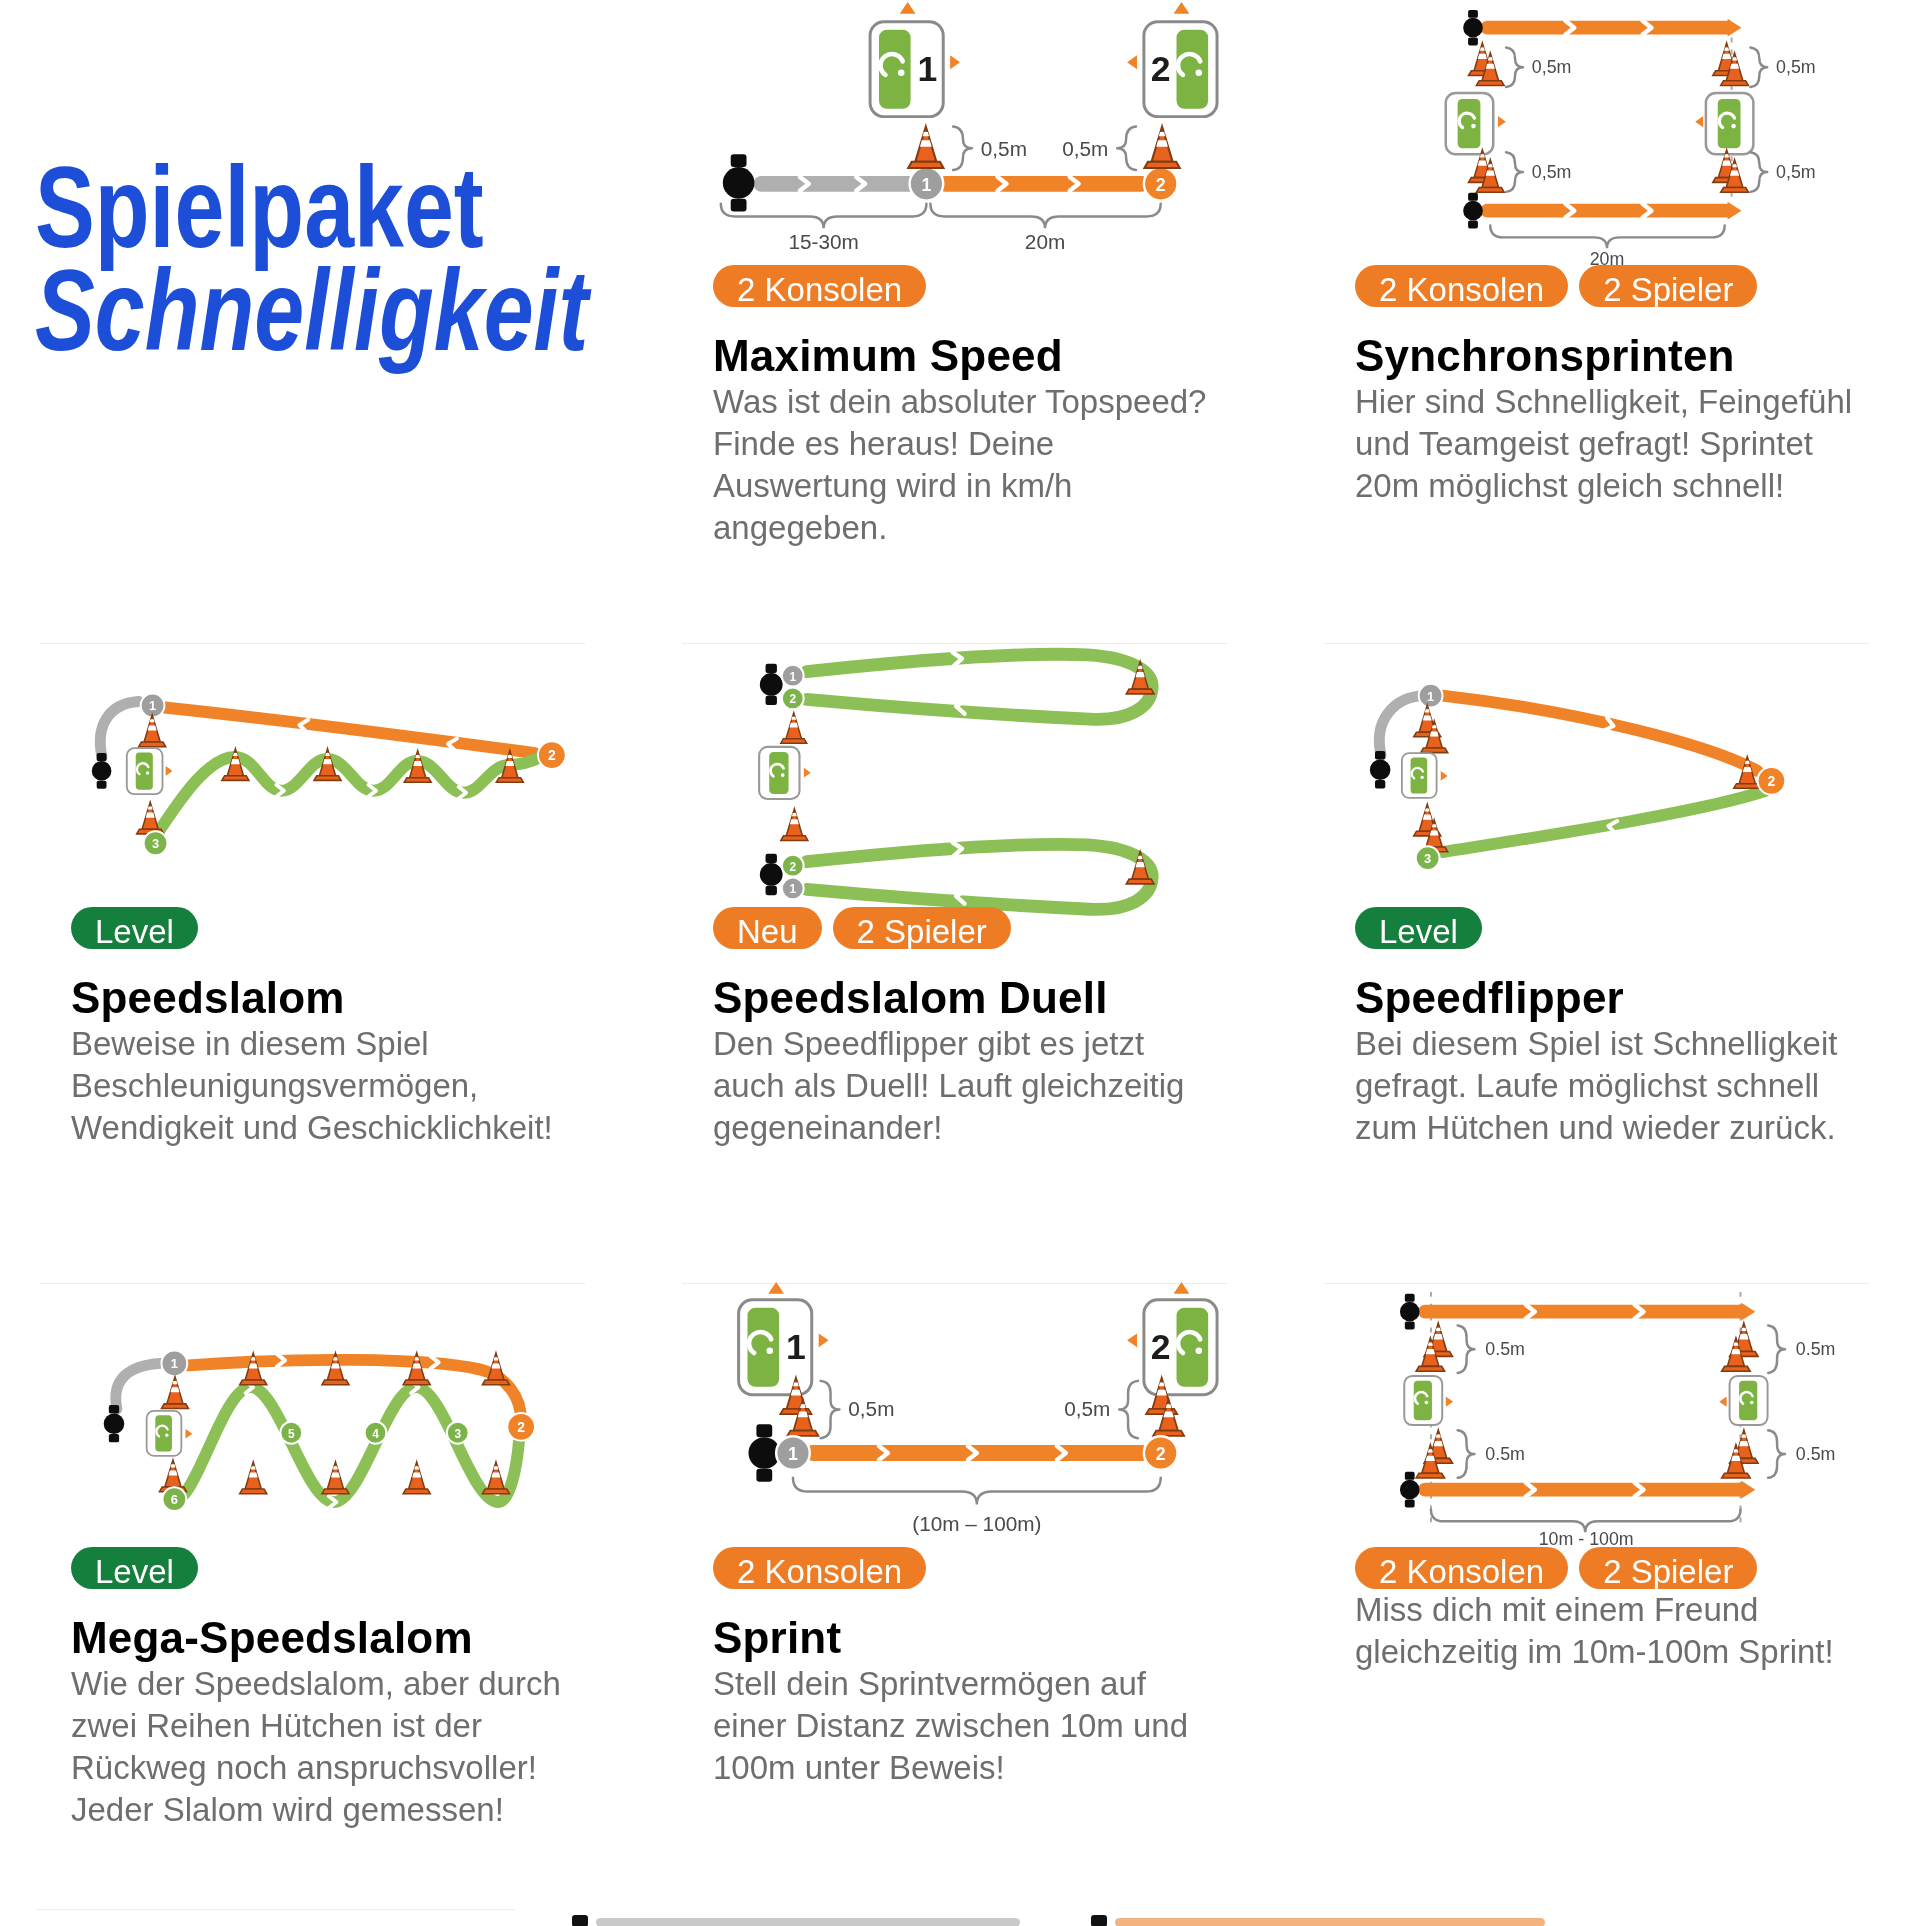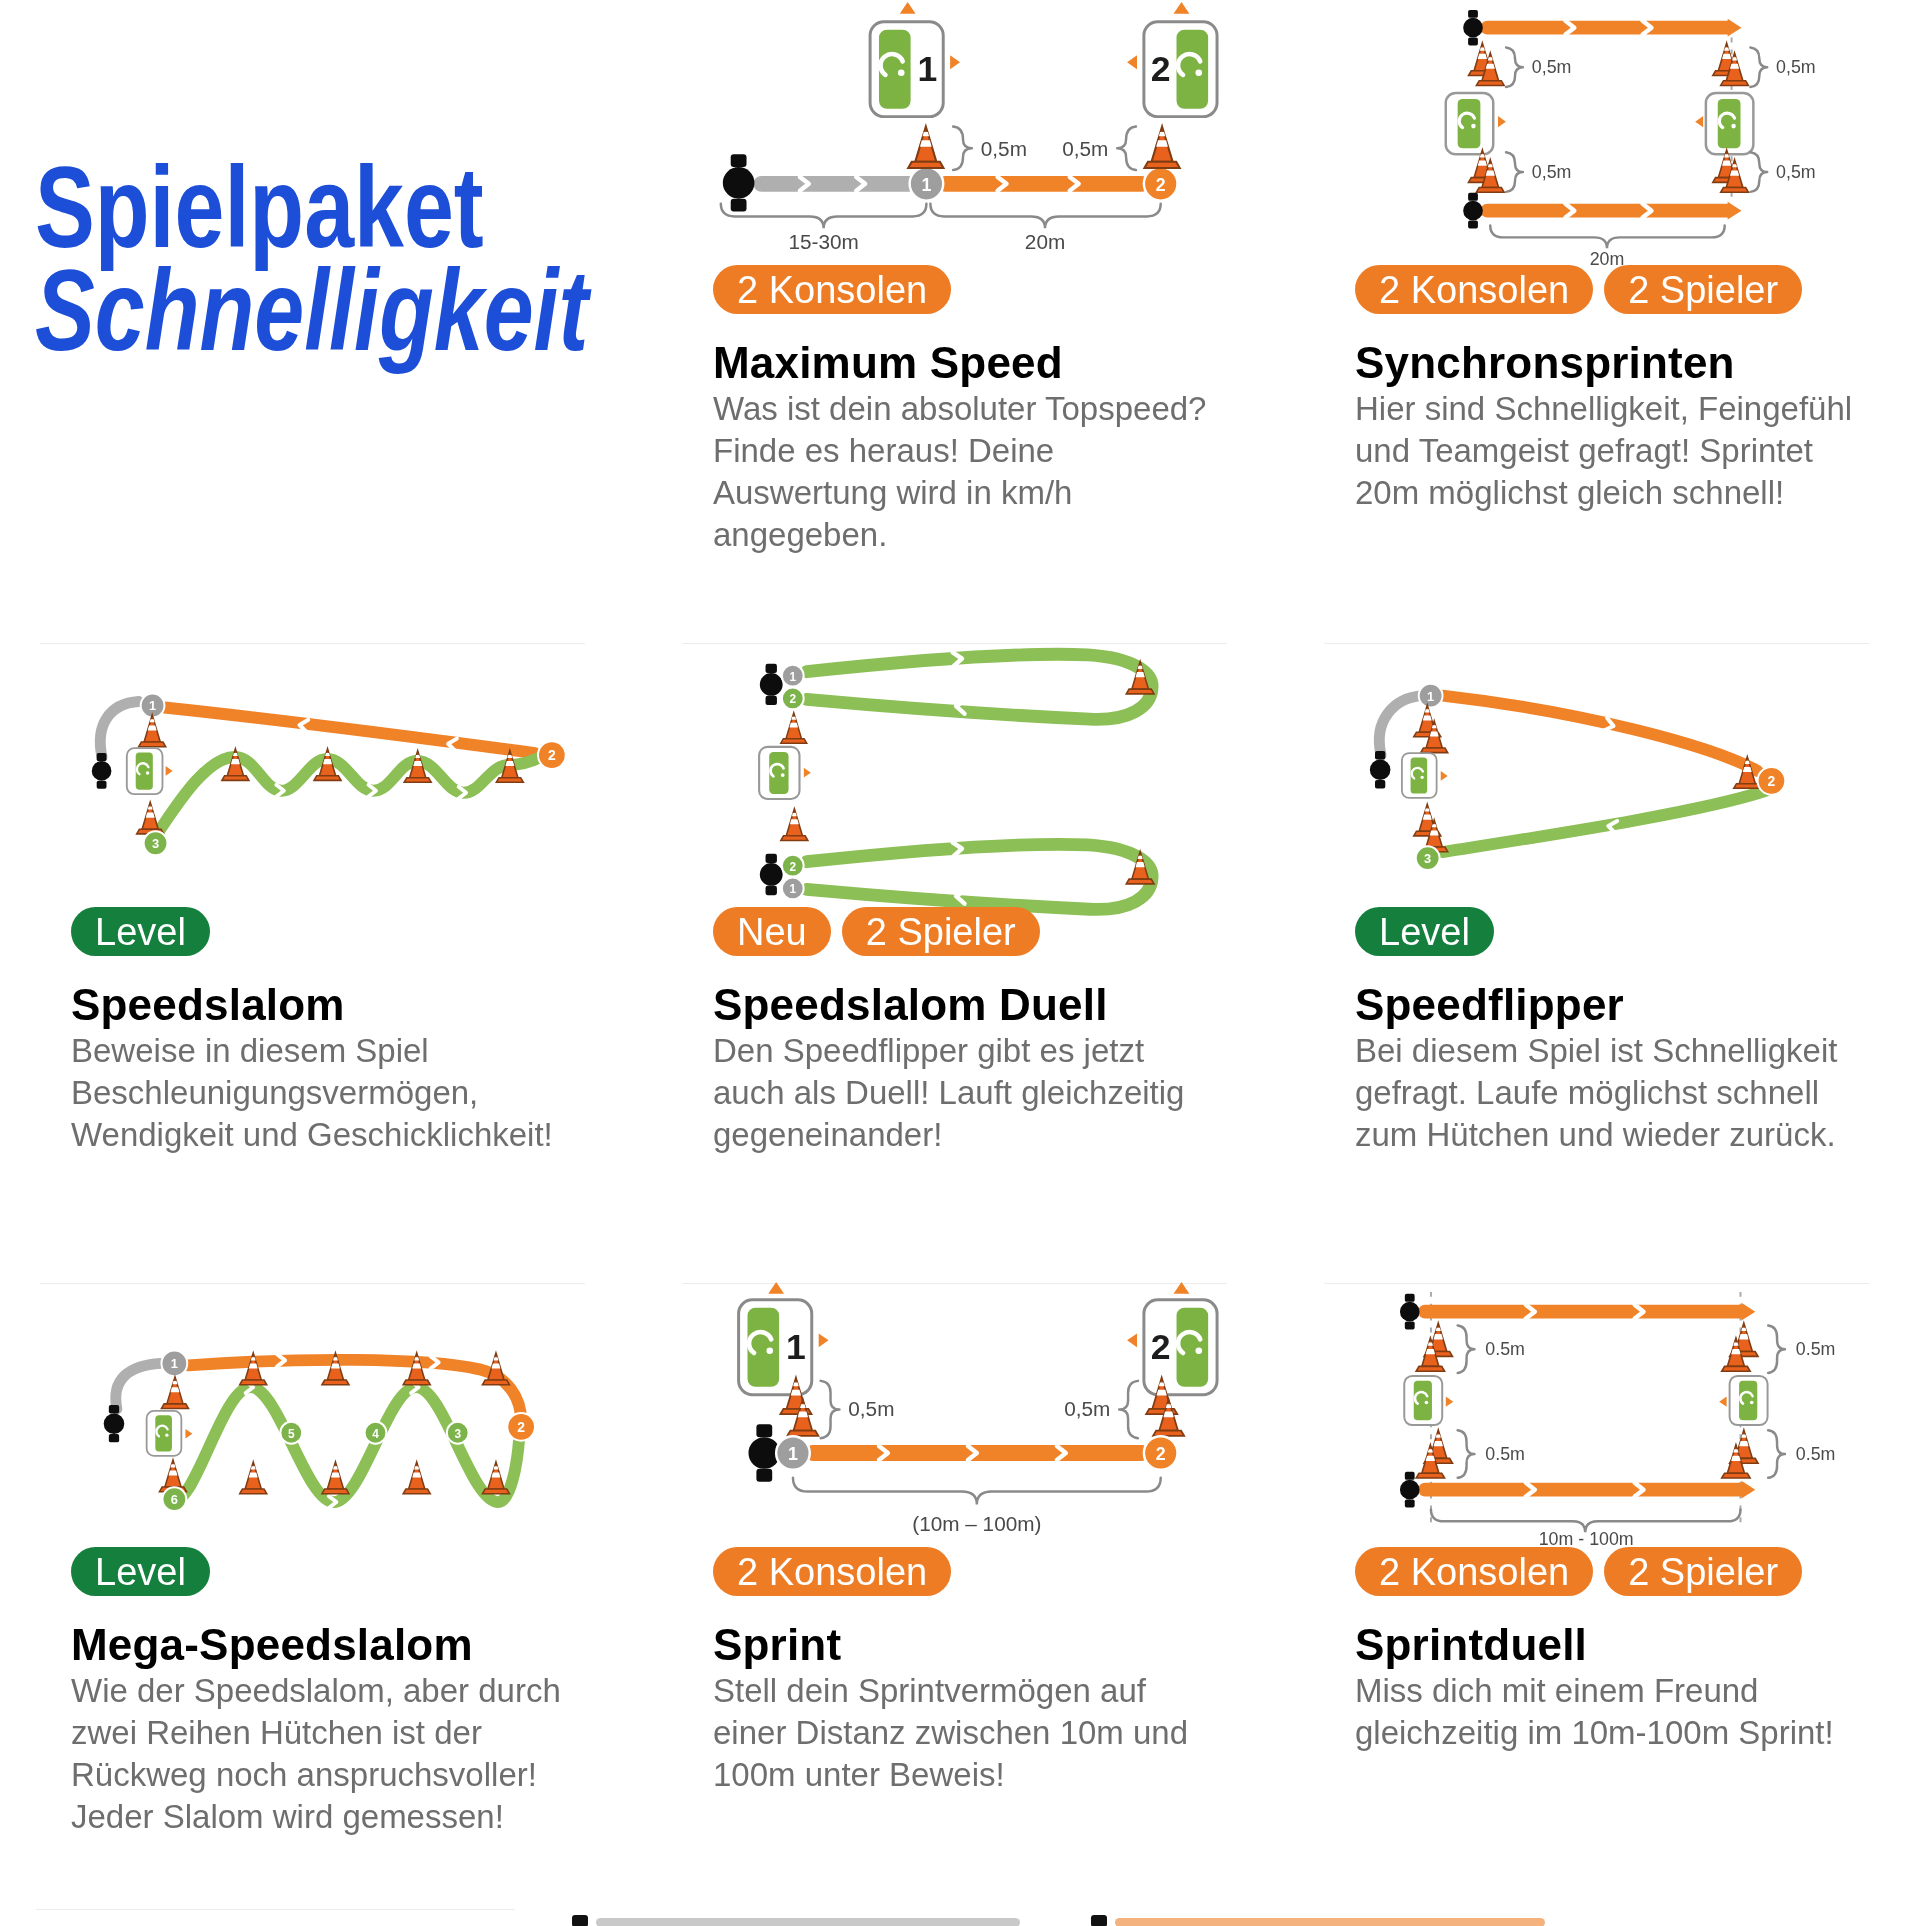--- a/index.html
+++ b/index.html
@@ -8,22 +8,22 @@
   
   .hero{position:absolute;left:35px;top:156px;color:#1d4ed8;}
   .hero .l1,.hero .l2{font-weight:bold;font-size:115px;line-height:103px;transform:scaleX(0.78);transform-origin:0 50%;white-space:nowrap;}
   .hero .l2{font-style:italic;}
   
   .card{position:absolute;width:642px;height:642px;}
   .card.divided::before{content:'';position:absolute;top:1px;left:40px;right:57px;height:1px;background:#ececec;}
   .diagram{position:absolute;left:0;top:0;}
   .meta{position:absolute;left:71px;top:265px;width:507px;z-index:2;}
   .badges{display:flex;gap:11px;}
-  .badge{display:inline-block;height:49px;line-height:50px;border-radius:26px;padding:0 24px;
-    color:#fff;font-size:38px;white-space:nowrap;}
+  .badge{display:inline-block;height:42px;line-height:50px;border-radius:26px;padding:0 24px;
+    color:#fff;font-size:33px;white-space:nowrap;}
   .badge.orange{background:#EE7C25;}
   .badge.green{background:#15803d;}
   .card-title{margin:24px 0 0 0;font-size:44px;line-height:50px;font-weight:bold;color:#000000;letter-spacing:0.2px;}
   .card-desc{margin:0 0 0 0;font-size:33px;line-height:42px;color:#6e6e6e;}
   
   text.dlab{font-family:"Liberation Sans",sans-serif;font-size:21px;fill:#4a4a4a;}
   text.dlab-s{font-family:"Liberation Sans",sans-serif;font-size:18px;fill:#4a4a4a;}
   text.cnum{font-family:"Liberation Sans",sans-serif;font-weight:bold;fill:#fff;text-anchor:middle;}
   text.consnum{font-family:"Liberation Sans",sans-serif;font-weight:bold;font-size:36px;fill:#1d1d1d;text-anchor:middle;}
   .brace{fill:none;stroke:#8a8a8a;stroke-width:2.5;stroke-linecap:round;stroke-linejoin:round;}
@@ -439,21 +439,20 @@
       <path class="brace" d="M489 150 q9 1 9 12 L498 165 q0 9 8 9 q-8 0 -8 9 L498 186 q0 11 -9 12"></path>
       <text class="dlab-s" x="517" y="180">0.5m</text>
       <path class="bracket" d="M148 230 q0 12 13 12 L291 242 q13 0 13 11 q0 -11 13 -11 L448 242 q13 0 13 -12"></path>
       <text class="dlab-s" x="305" y="266" text-anchor="middle">10m - 100m</text>
     </svg>
     <div class="meta">
       <div class="badges">
         <span class="badge orange">2 Konsolen</span>
         <span class="badge orange">2 Spieler</span>
       </div>
-      <h2 class="card-title">Sprintduell</h2>
       <p class="card-desc">Miss dich mit einem Freund gleichzeitig im 10m-100m Sprint!</p>
     </div>
   </section>
 
   <div class="cut-line" style="left:36px;top:1909px;width:479px;"></div>
   <div class="cut-nub" style="left:572px;top:1915px;width:16px;height:12px;"></div>
   <div class="cut-bar" style="left:596px;top:1918px;width:424px;background:#c9c9c9;"></div>
   <div class="cut-nub" style="left:1091px;top:1915px;width:16px;height:12px;"></div>
   <div class="cut-bar" style="left:1115px;top:1918px;width:430px;background:#F3B27E;"></div>
 

